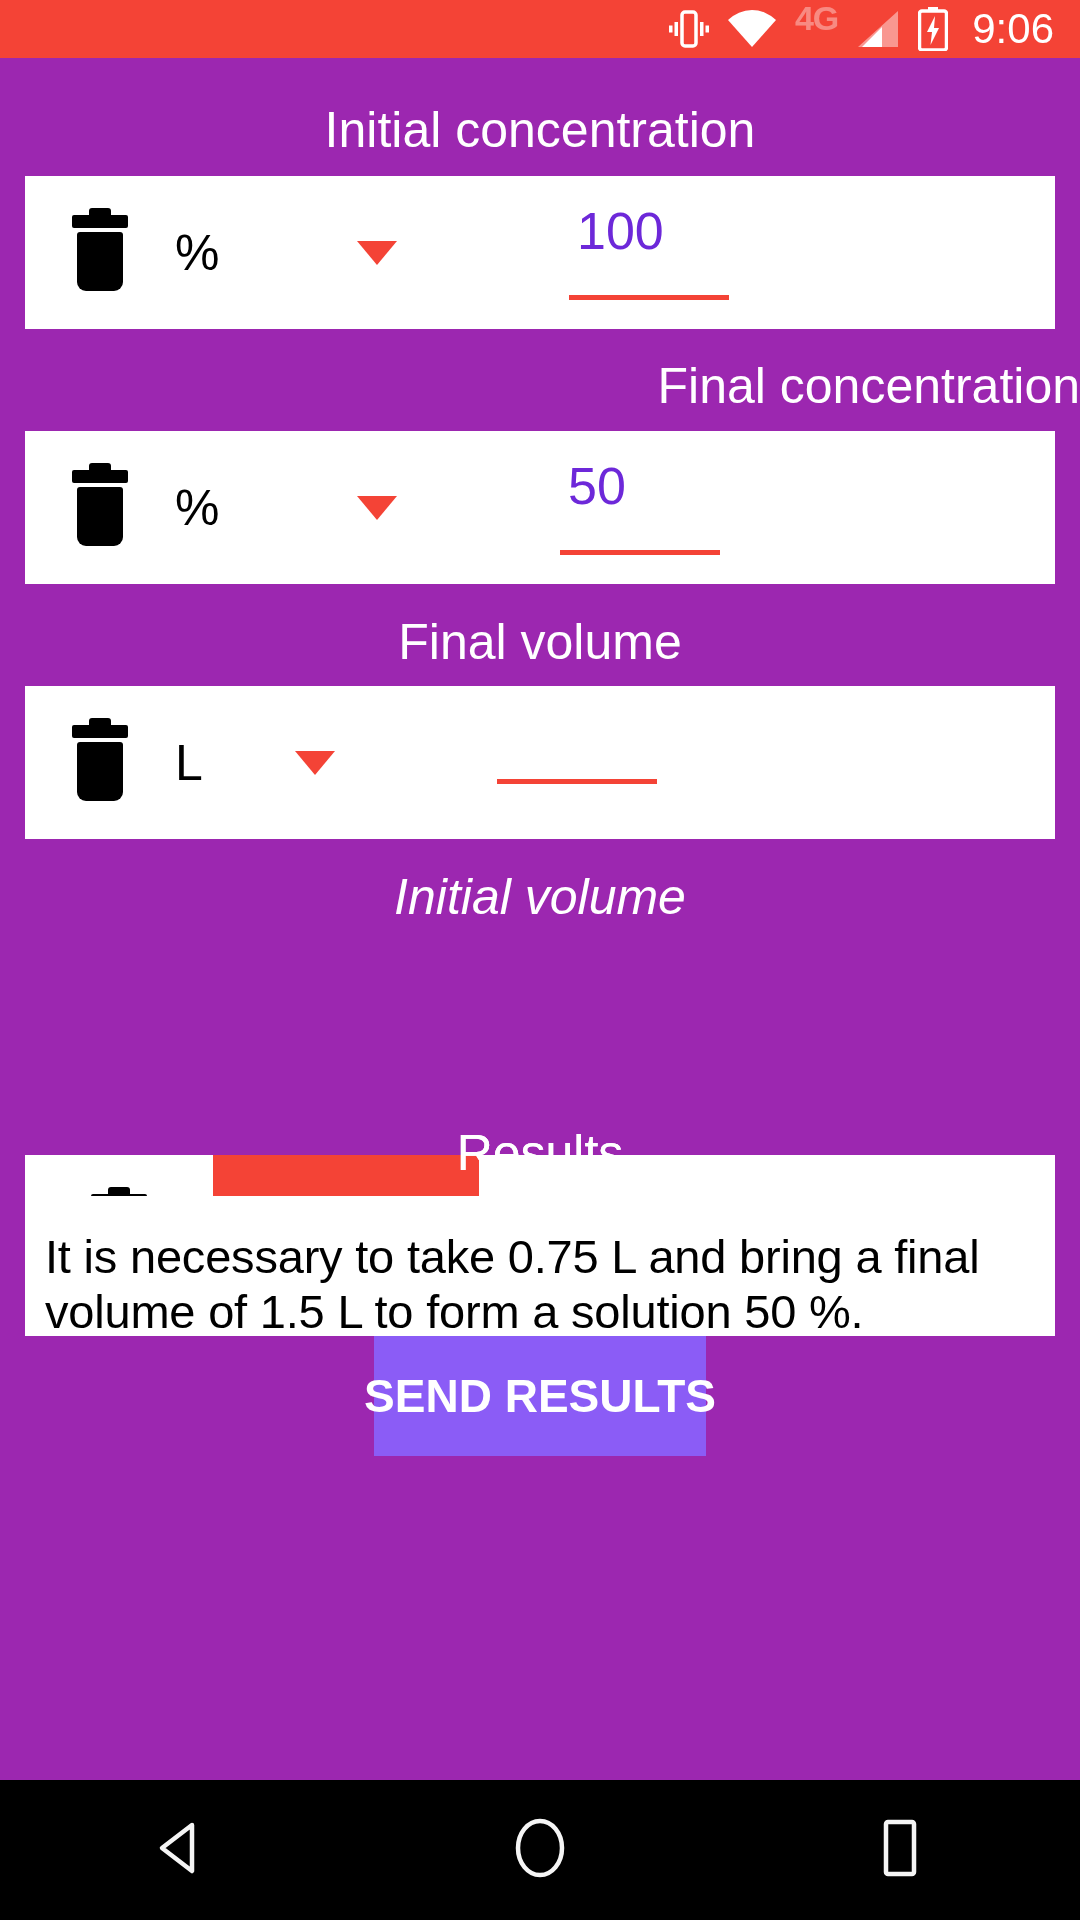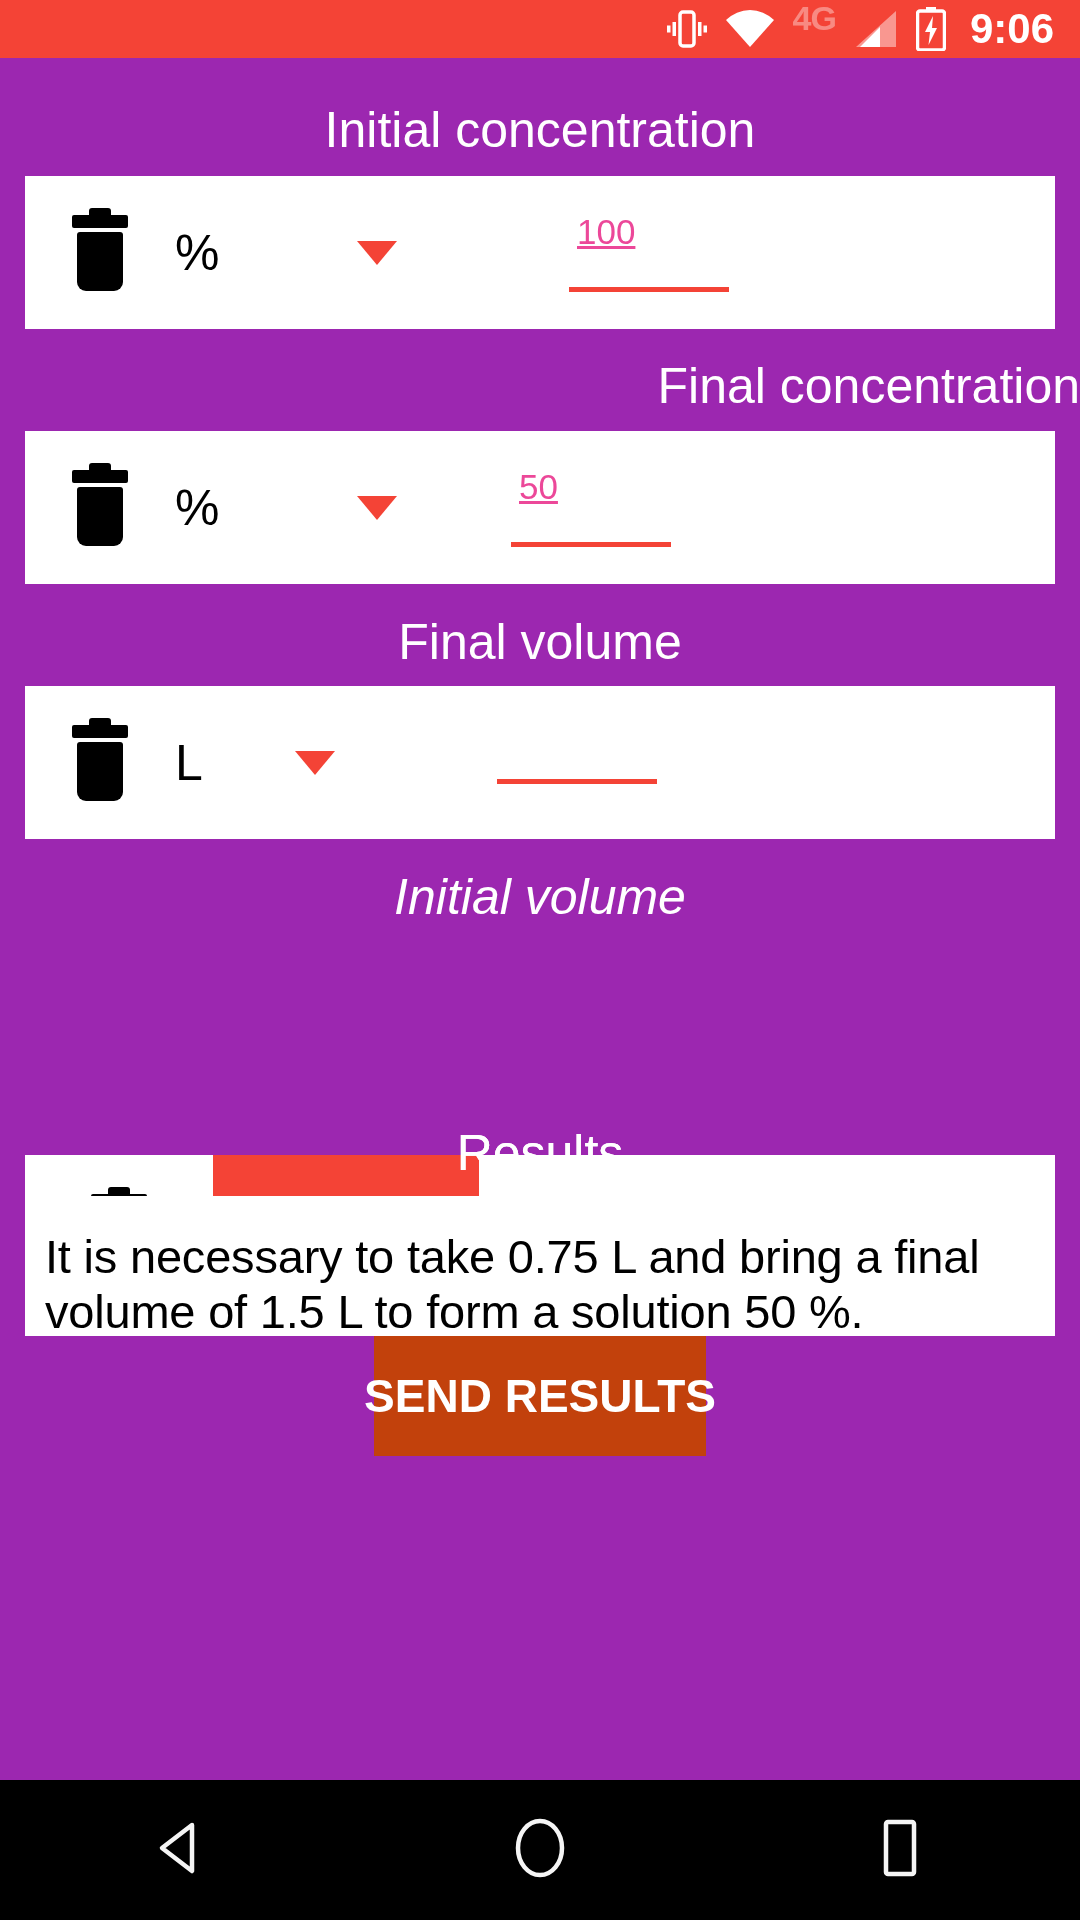--- a/index.html
+++ b/index.html
@@ -16,21 +16,21 @@
     position:absolute; top:0; left:0; width:1080px; height:58px;
     background:#F44336; display:flex; align-items:center;
     justify-content:flex-end; padding-right:26px; gap:18px;
   }
   .sb-icon{ display:flex; align-items:center; justify-content:center; }
   .sb-4g{
     color:rgba(255,255,255,0.38); font-size:34px; font-weight:bold;
     letter-spacing:-1px; line-height:1; margin-bottom:22px;
   }
   .sb-time{
-    color:#fff; font-size:42px; font-weight:bold; letter-spacing:0px;
+    color:#fff; font-size:42px; font-weight:normal; letter-spacing:0px;
     line-height:1; margin-left:6px;
   }
 
   
   .section-label{
     color:#ffffff; font-size:50px; text-align:center; font-weight:normal;
     line-height:1;
   }
 
   
@@ -63,21 +63,21 @@
     color:#000; font-size:50px; line-height:1;
   }
   .caret{
     width:0; height:0; border-left:20px solid transparent;
     border-right:20px solid transparent; border-top:24px solid #F44336;
   }
 
   
   .value-field{ position:relative; display:flex; flex-direction:column; }
   .value-text{
-    color:#ec4899; font-size:35px; line-height:1; text-align:left;text-decoration:underline;
+    color:#6d28d9; font-size:52px; line-height:1; text-align:left;
   }
   .value-underline{
     height:5px; background:#F44336; margin-top:38px;
   }
 
   
   .calc-btn{
     position:absolute; background:#F44336; display:flex;
     align-items:center; justify-content:center; overflow:hidden;
   }
@@ -90,21 +90,21 @@
   .results-box{
     position:absolute; left:25px; width:1030px; background:#ffffff;
     padding:34px 26px 0 20px;
   }
   .results-text{
     color:#000; font-size:47px; line-height:1.16; letter-spacing:-0.2px;
   }
 
   
   .send-btn{
-    position:absolute; background:#c2410c; display:flex;
+    position:absolute; background:#8b5cf6; display:flex;
     align-items:center; justify-content:center;
   }
   .send-btn span{
     color:#ffffff; font-size:46px; font-weight:bold; line-height:1;
     white-space:nowrap;
   }
 
   
   .navbar{
     position:absolute; left:0; bottom:0; width:1080px; height:140px;
@@ -184,21 +184,21 @@
         <span class="trash">
           <span class="handle"></span>
             <span class="lid"></span>
             <span class="body"></span>
         </span>
       </div>
       <div style="display:flex; align-items:center; width:300px;">
         <span class="unit">%</span>
         <span class="caret" style="margin-left:138px;"></span>
       </div>
-      <div class="value-field" style="margin-left:44px; width:260px;">
+      <div class="value-field" style="margin-left:93px; width:260px;">
         <span class="value-text">50</span>
         <span class="value-underline" style="width:160px; margin-left:-8px;"></span>
       </div>
     </div>
   </div>
 
   <div class="section-label" style="position:absolute; top:617px; left:0; width:1080px;">Final volume</div>
 
   <div class="card" style="top:686px; height:153px;">
     <div class="row">

